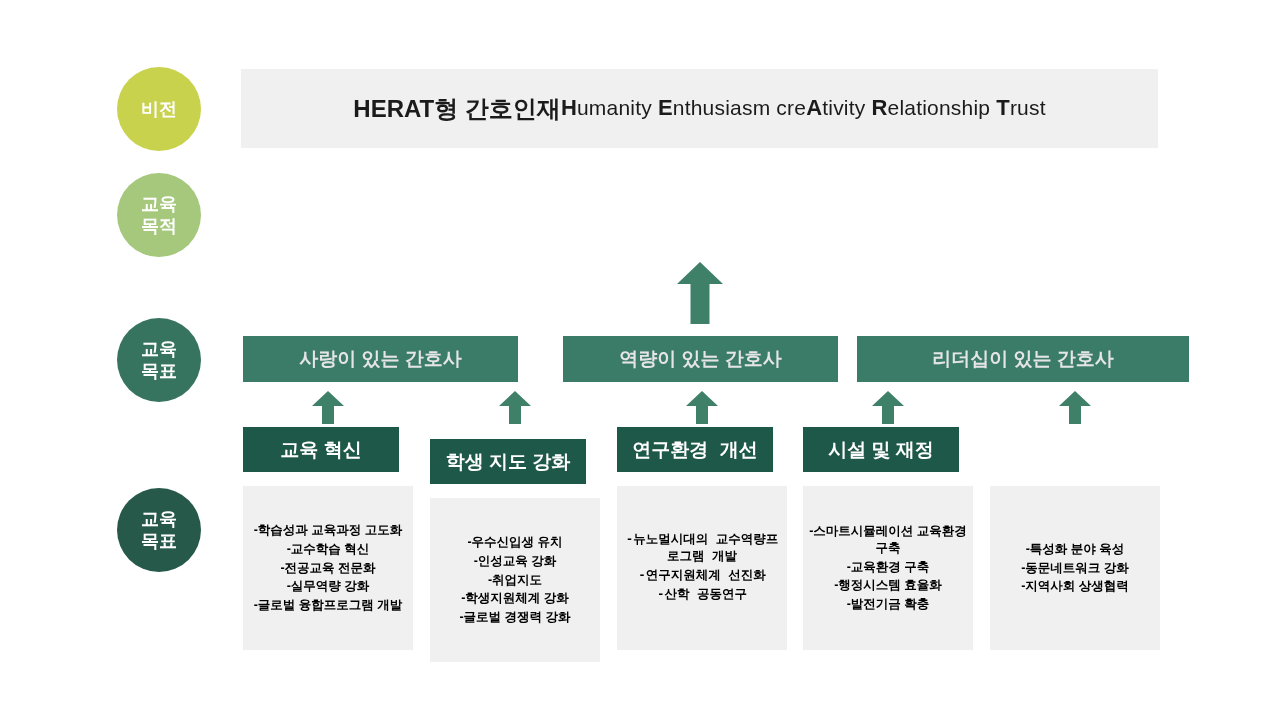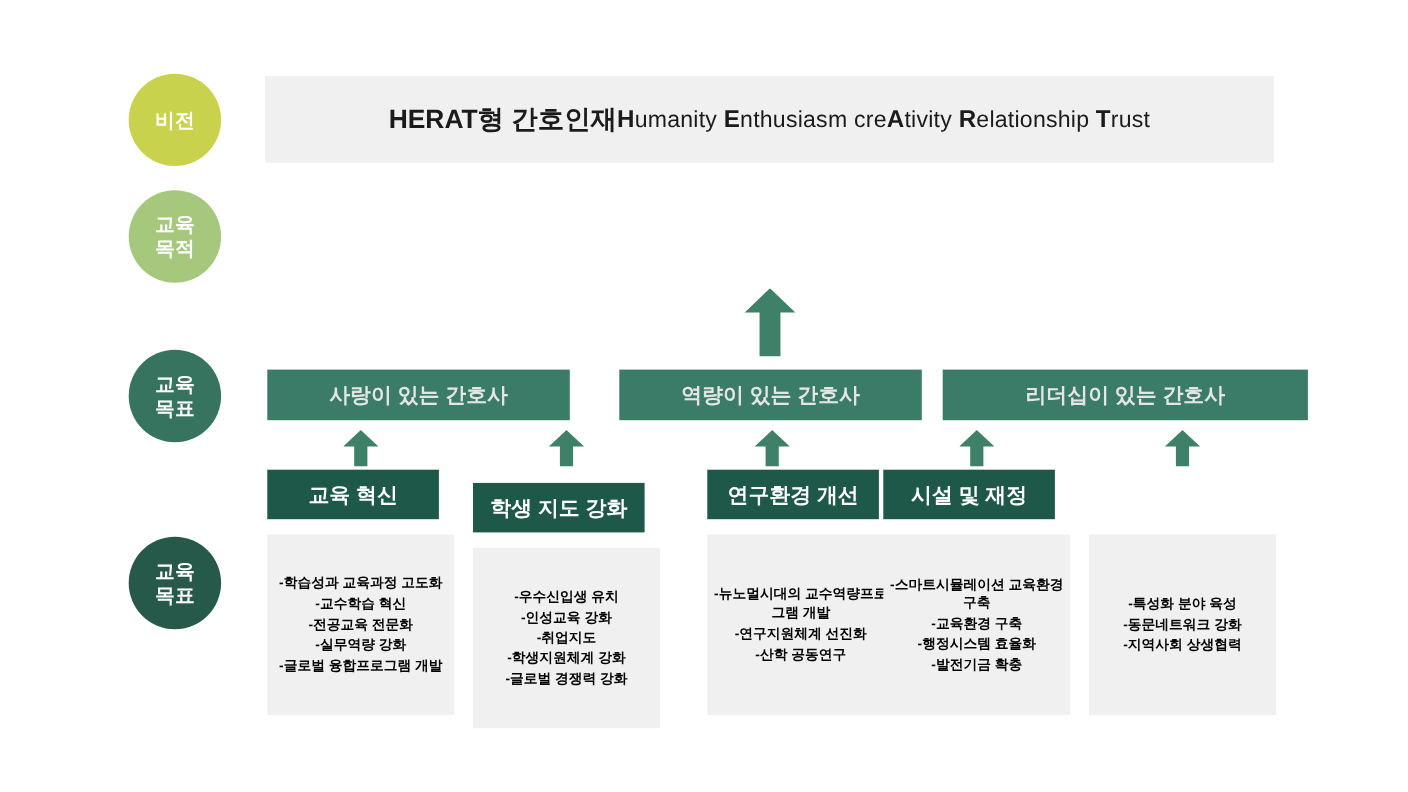--- a/index.html
+++ b/index.html
@@ -64,21 +64,21 @@
     display:flex;align-items:center;justify-content:center;text-align:right;
   }
   .pillar-detail{
     position:absolute;top:486px;height:164px;width:170px;background:var(--c-gray);
     display:flex;flex-direction:column;align-items:center;justify-content:center;
     font-size:12.5px;font-weight:700;text-align:center;line-height:1.35;
     padding:8px 6px;box-sizing:border-box;gap:2px;color:#000000;
   }
   .col-0{left:243px;}
   .col-1{left:430px;margin-top:12px;}
-  .col-2{left:643px;}
+  .col-2{left:617px;font-family:Liberation Mono, monospace;}
   .col-3{left:803px;}
   .col-4{left:990px;}
 </style>
 </head>
 <body>
 
 <div class="stage">
 
   <div class="circle" id="vision-circle">비전</div>
   <div class="circle" id="purpose-circle">교육

